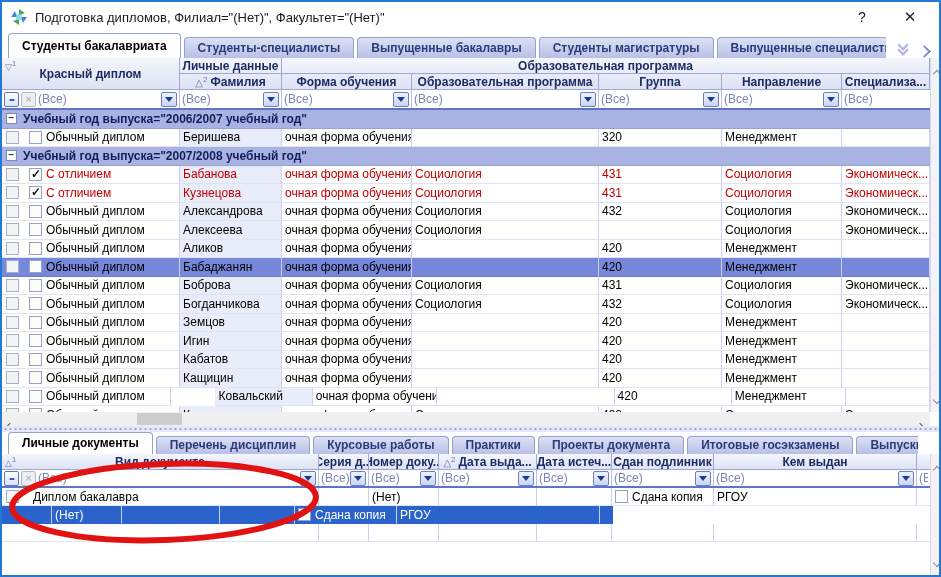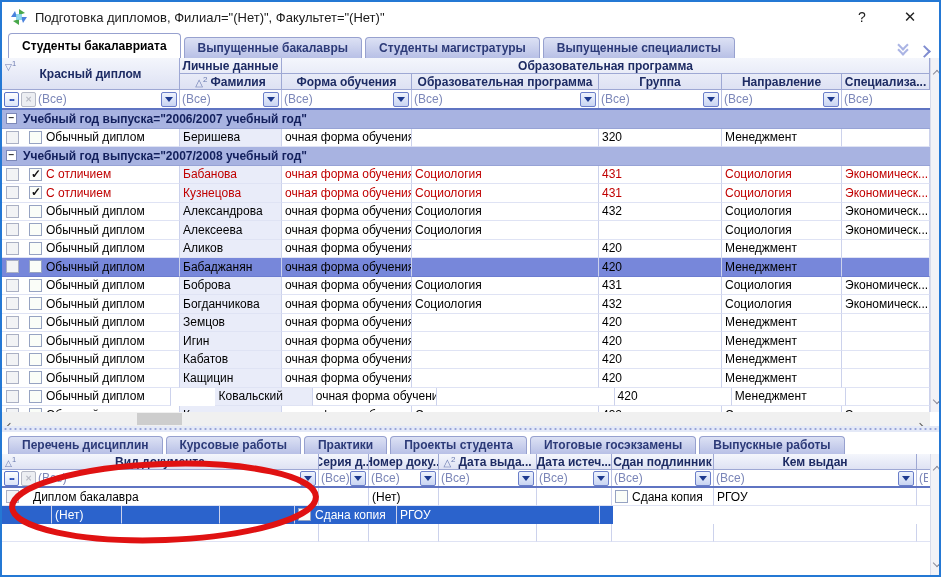--- a/index.html
+++ b/index.html
@@ -104,20 +104,21 @@
       <polygon points="1,9 5,3 7,9" fill="#4a82dd"></polygon>
       <rect x="6" y="6" width="6" height="6" fill="#7fd0e8" opacity="0.85"></rect>
     </svg>
     <span class="app-title">Подготовка дипломов, Филиал="(Нет)", Факультет="(Нет)"</span>
     <span class="win-btn win-help">?</span>
     <span class="win-btn win-close">✕</span>
   </div>
 
   <div class="tabstrip" id="main-tabstrip">
       <div class="tab active">Студенты бакалавриата</div>
+      <div class="tab">Студенты-специалисты</div>
       <div class="tab">Выпущенные бакалавры</div>
       <div class="tab">Студенты магистратуры</div>
       <div class="tab">Выпущенные специалисты</div>
     </div>
   <span class="tab-scroll">
       <i class="chev down"></i>
       <i class="chev down"></i>
     </span>
   <span class="tab-next"><i class="chev right"></i></span>
 
@@ -398,24 +399,25 @@
   </div>
 
   <div class="vscroll" style="top:56px;height:354px;">
     <span class="vs-up"><i class="chev up"></i></span>
     <span class="vs-down"><i class="chev down"></i></span>
   </div>
 
   <div class="splitter"></div>
 
   <div class="tabstrip2" id="lower-tabstrip">
+      <div class="tab active">Личные документы</div>
       <div class="tab">Перечень дисциплин</div>
       <div class="tab">Курсовые работы</div>
       <div class="tab">Практики</div>
-      <div class="tab">Проекты студента</div>
+      <div class="tab">Проекты документа</div>
       <div class="tab">Итоговые госэкзамены</div>
       <div class="tab">Выпускные работы</div>
     </div>
 
   <div class="bhdr">
     <div class="hcell" style="left:0;width:317px;">
       <span class="corner-funnel"><span>△</span><sup>1</sup></span>
       <span>Вид документа</span>
     </div>
     <div class="hcell" style="left:317px;width:50px;">

